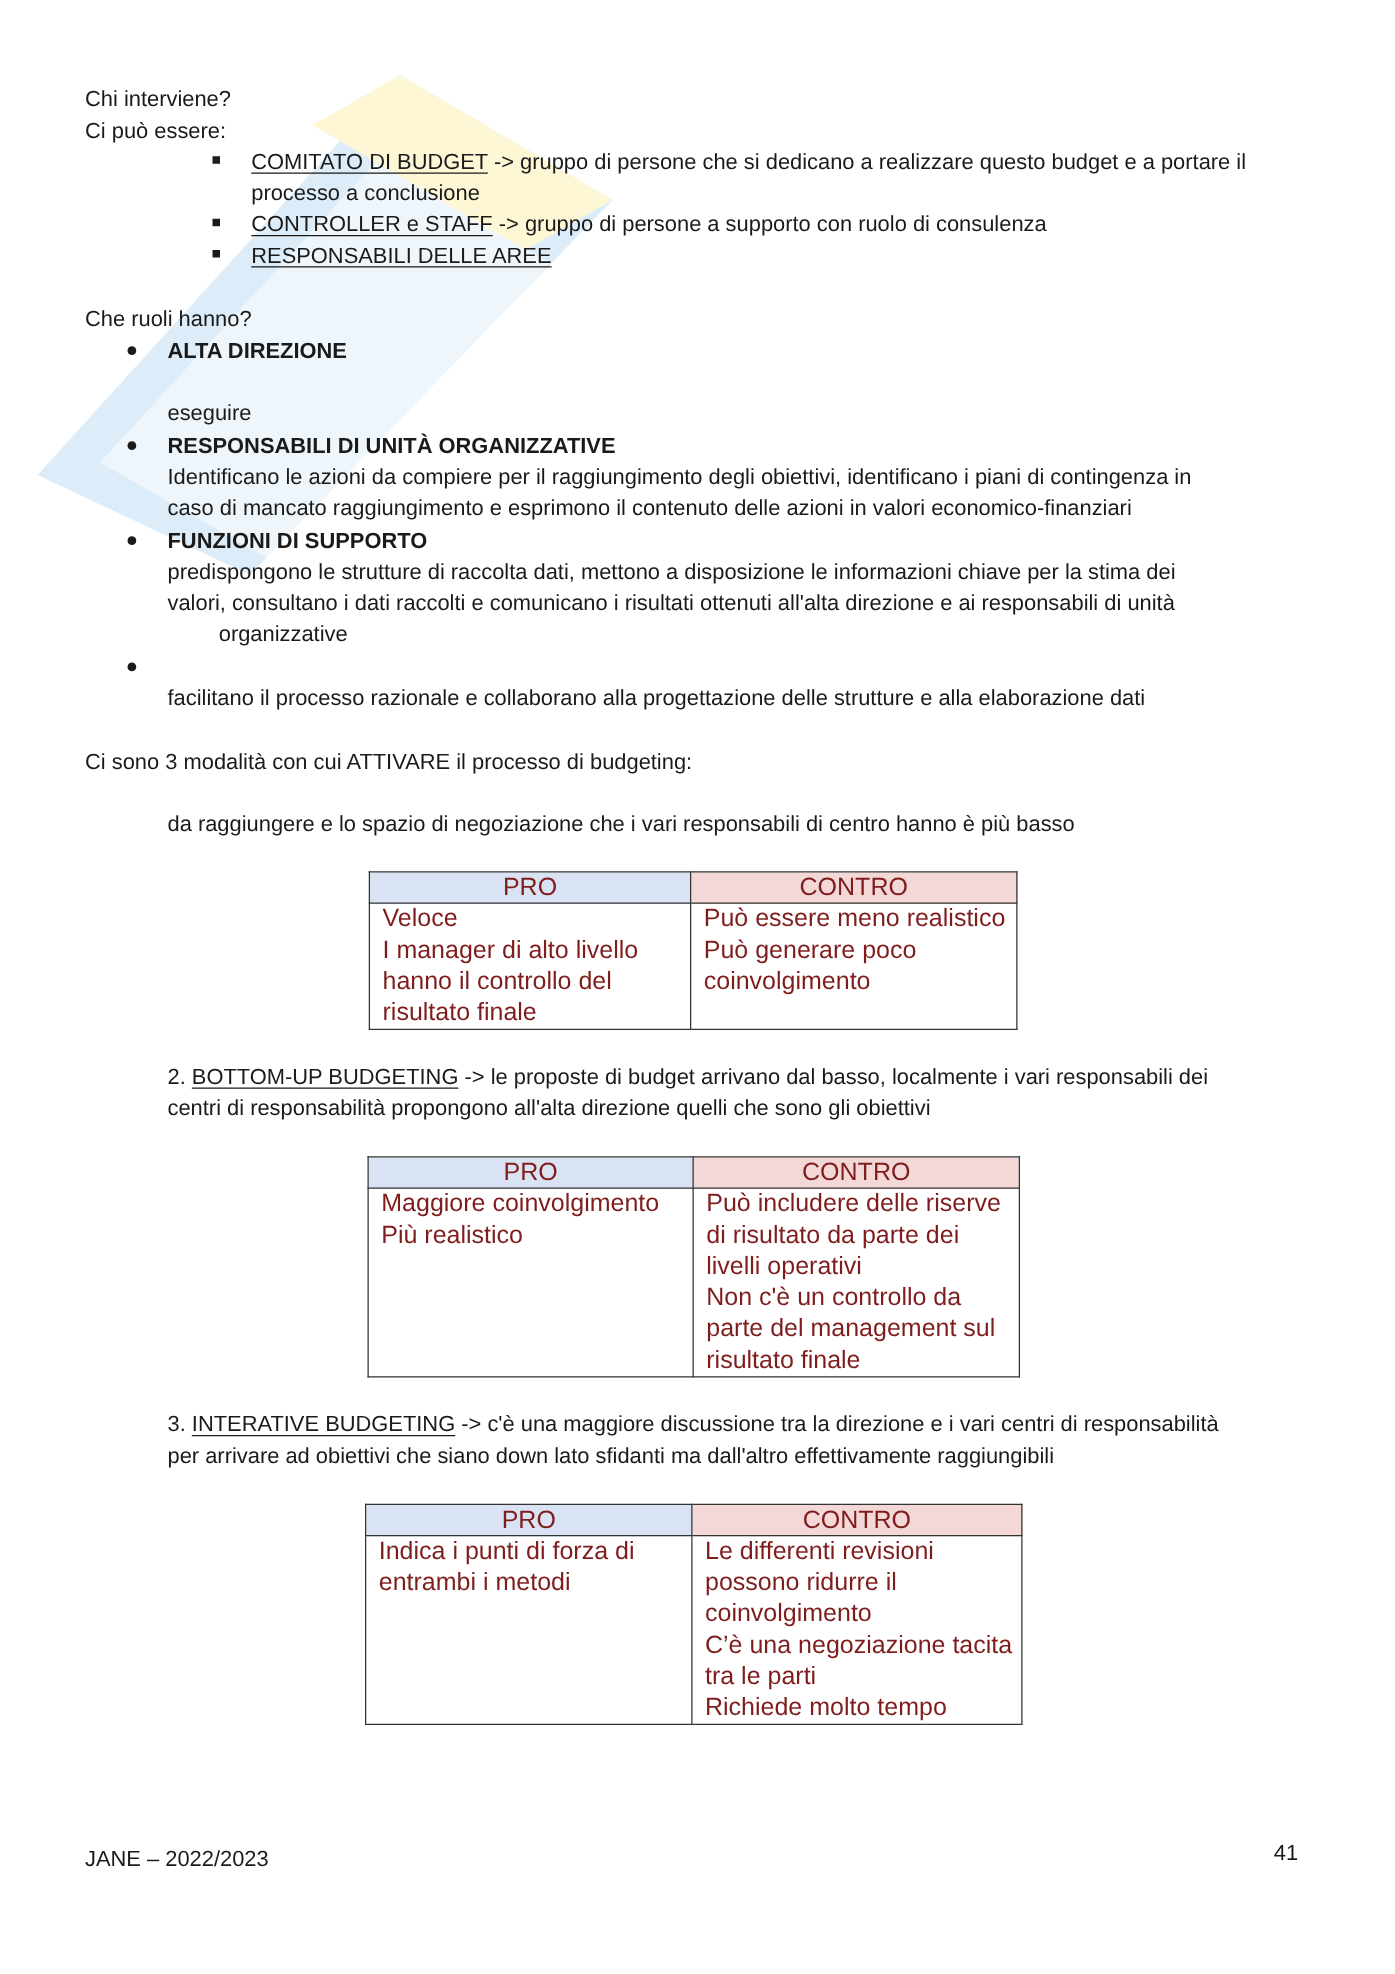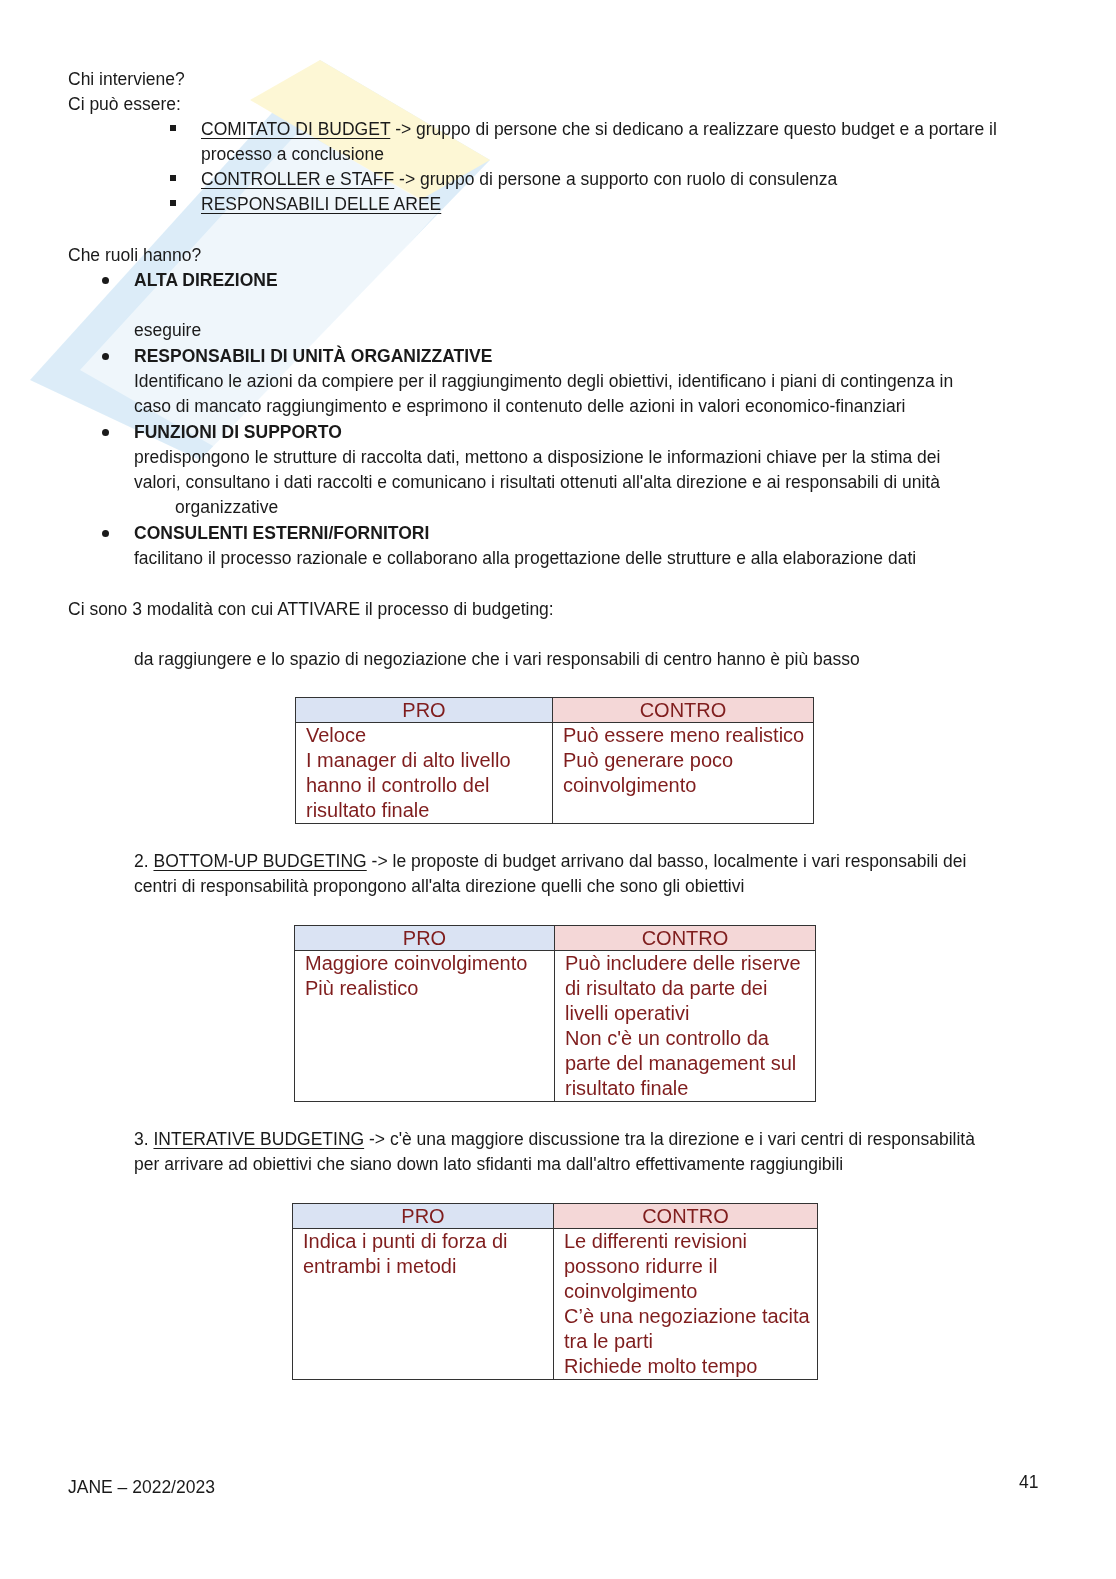--- a/index.html
+++ b/index.html
@@ -75,21 +75,20 @@
   <div class="line" style="left:134px;top:369px;">Identificano le azioni da compiere per il raggiungimento degli obiettivi, identificano i piani di contingenza in</div>
   <div class="line" style="left:134px;top:394px;">caso di mancato raggiungimento e esprimono il contenuto delle azioni in valori economico-finanziari</div>
 
   <span class="dot-bullet" style="left:102px;top:429px;"></span>
   <div class="line b" style="left:134px;top:420px;">FUNZIONI DI SUPPORTO</div>
   <div class="line" style="left:134px;top:470px;">valori, consultano i dati raccolti e comunicano i risultati ottenuti all'alta direzione e ai responsabili di unità</div>
   <div class="line" style="left:134px;top:445px;">predispongono le strutture di raccolta dati, mettono a disposizione le informazioni chiave per la stima dei</div>
   <div class="line" style="left:134px;top:495px;margin-left:41px;">organizzative</div>
 
   <span class="dot-bullet" style="left:102px;top:530px;"></span>
-  <div class="line b" style="left:134px;top:521px;">CONSULENTI ESTERNI/FORNITORI</div>
   <div class="line" style="left:134px;top:546px;">facilitano il processo razionale e collaborano alla progettazione delle strutture e alla elaborazione dati</div>
 
   <div class="line" style="left:68px;top:597px;">Ci sono 3 modalità con cui ATTIVARE il processo di budgeting:</div>
 
   <div class="line" style="left:134px;top:647px;">da raggiungere e lo spazio di negoziazione che i vari responsabili di centro hanno è più basso</div>
 
   <table class="pc" style="left:295px;top:697px;width:518px;">
     <colgroup>
         <col style="width:257px">
         <col style="width:261px">

